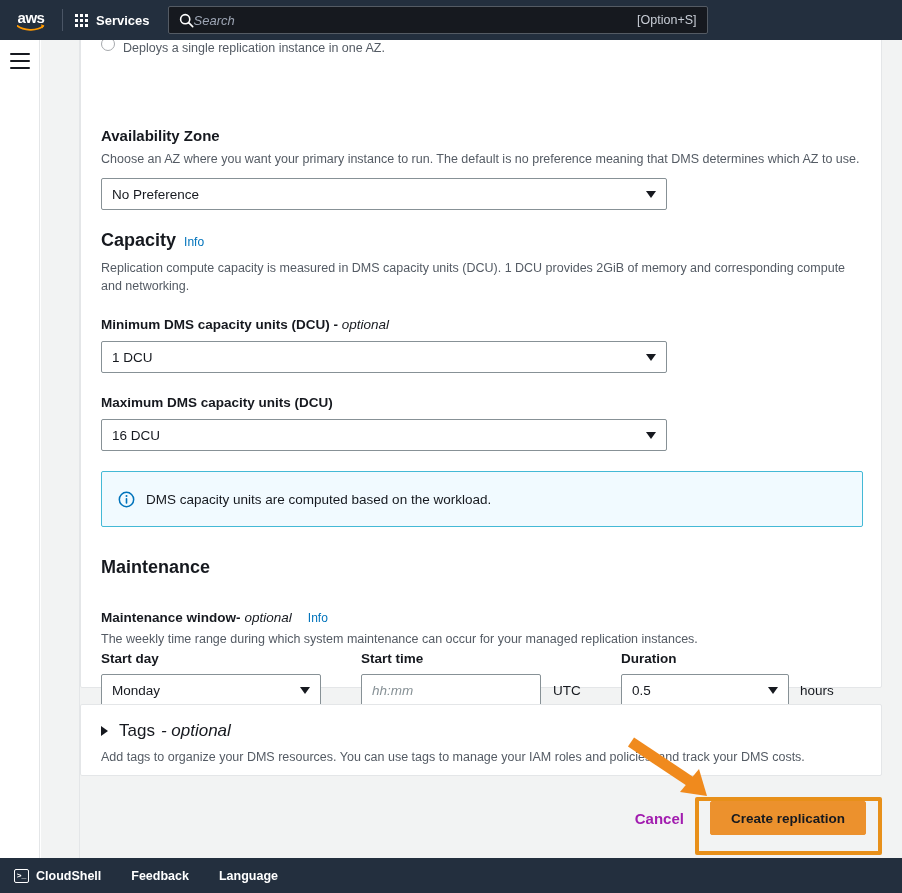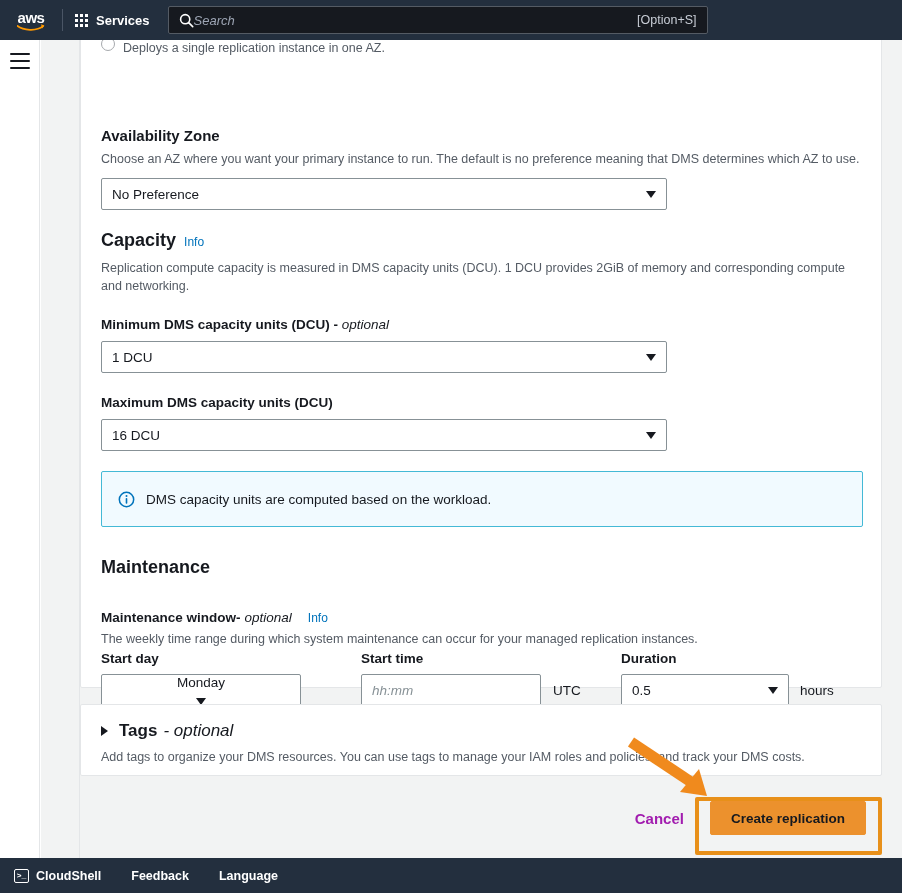--- a/index.html
+++ b/index.html
@@ -275,21 +275,21 @@
       <div style="position:absolute; left:20px; top:613px; width:762px;">
         <div class="lbl" style="display:flex; align-items:baseline; gap:6px;">
           <span><span>Maintenance window-</span><span class="opt" style="margin-left:4px;">optional</span></span>
           <span class="info-link" style="margin-left:10px;">Info</span>
         </div>
         <div class="desc" style="margin-top:5px;">The weekly time range during which system maintenance can occur for your managed replication instances.</div>
       </div>
 
       <div style="position:absolute; left:20px; top:654px;">
         <div class="lbl">Start day</div>
-        <div class="select" style="width:200px; margin-top:8px;flex-direction:column;">
+        <div class="select" style="width:220px; margin-top:8px;">
           <span class="val">Monday</span>
           <span class="caret"></span>
         </div>
       </div>
 
       <div style="position:absolute; left:280px; top:654px;">
         <div class="lbl">Start time</div>
         <div style="display:flex; align-items:center; gap:12px; margin-top:8px;">
           <div class="textinput" style="width:180px;font-style:italic;">
             <span>hh:mm</span>
@@ -307,21 +307,21 @@
           </div>
           <span class="unit-lbl">hours</span>
         </div>
       </div>
 
     </div>
 
     <div class="panel panel-tags">
       <div style="display:flex; align-items:center; gap:11px;">
         <span class="tri-right"></span>
-        <span style="font-size:17px; font-weight:bold; color:#16191f;">Tags</span>
+        <span style="font-size:17px; font-weight:normal; color:#16191f;">Tags</span>
         <span style="font-size:17px; color:#16191f; font-style:italic; margin-left:-5px;">- optional</span>
       </div>
       <div class="desc" style="margin-top:7px;">Add tags to organize your DMS resources. You can use tags to manage your IAM roles and policies, and track your DMS costs.</div>
     </div>
 
     <div class="actionrow">
       <button class="btn-cancel">Cancel</button>
       <button class="btn-primary" style="margin-left:12px; margin-right:16px;">Create replication</button>
     </div>
 

